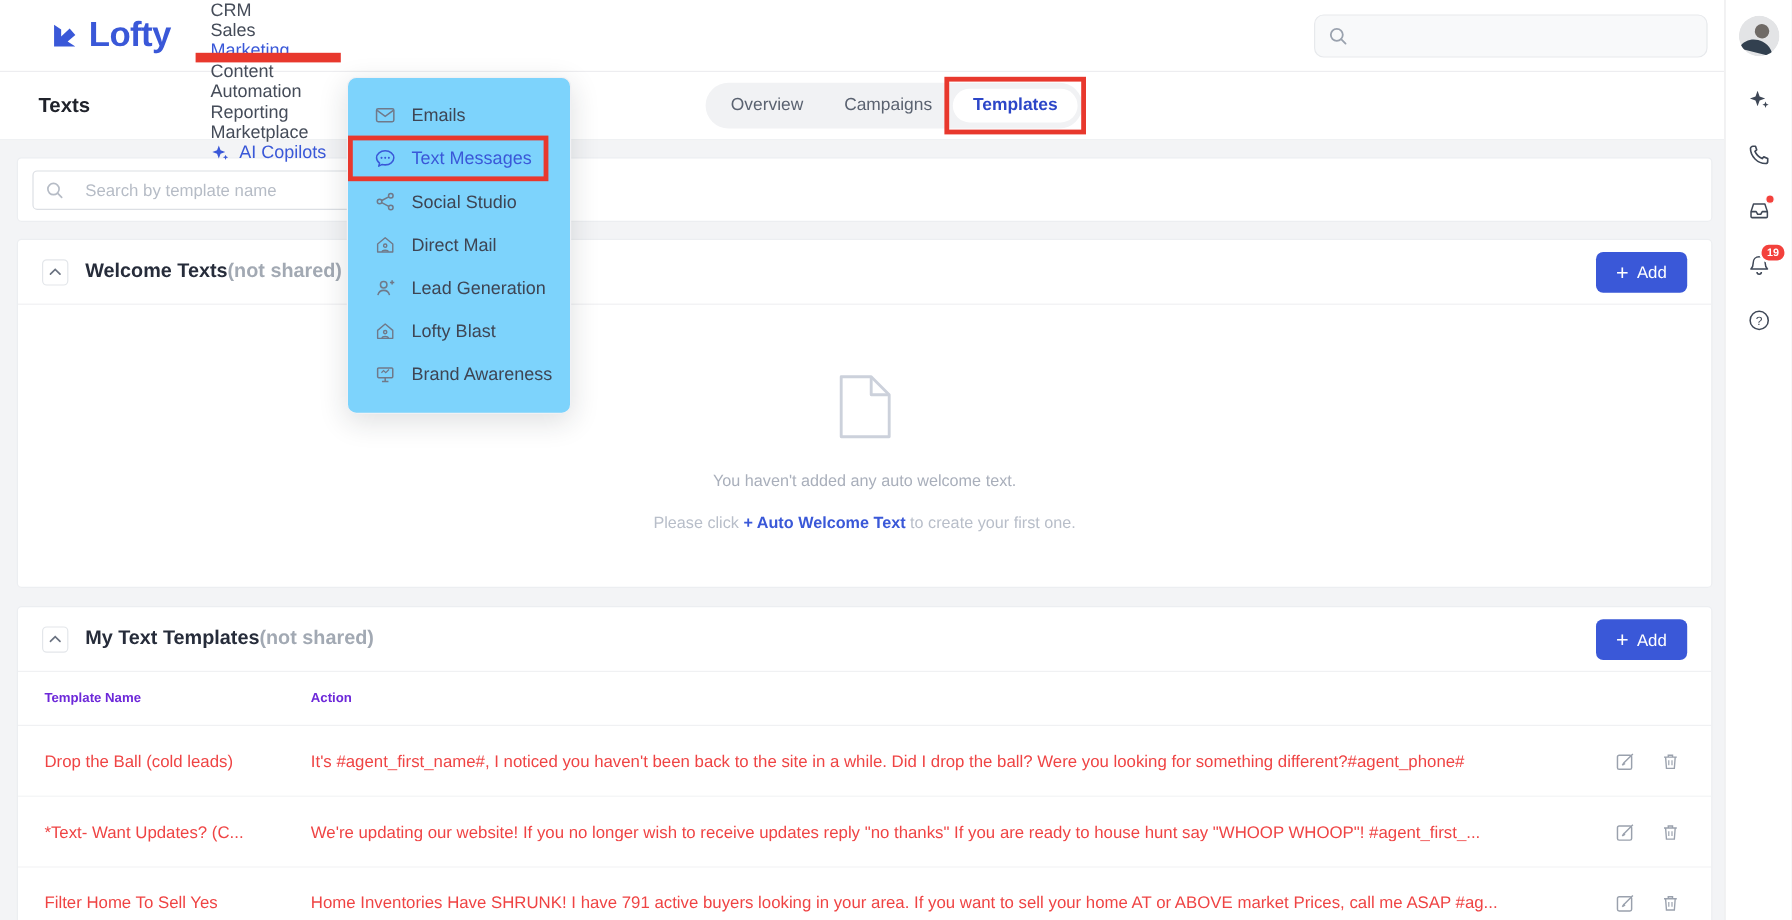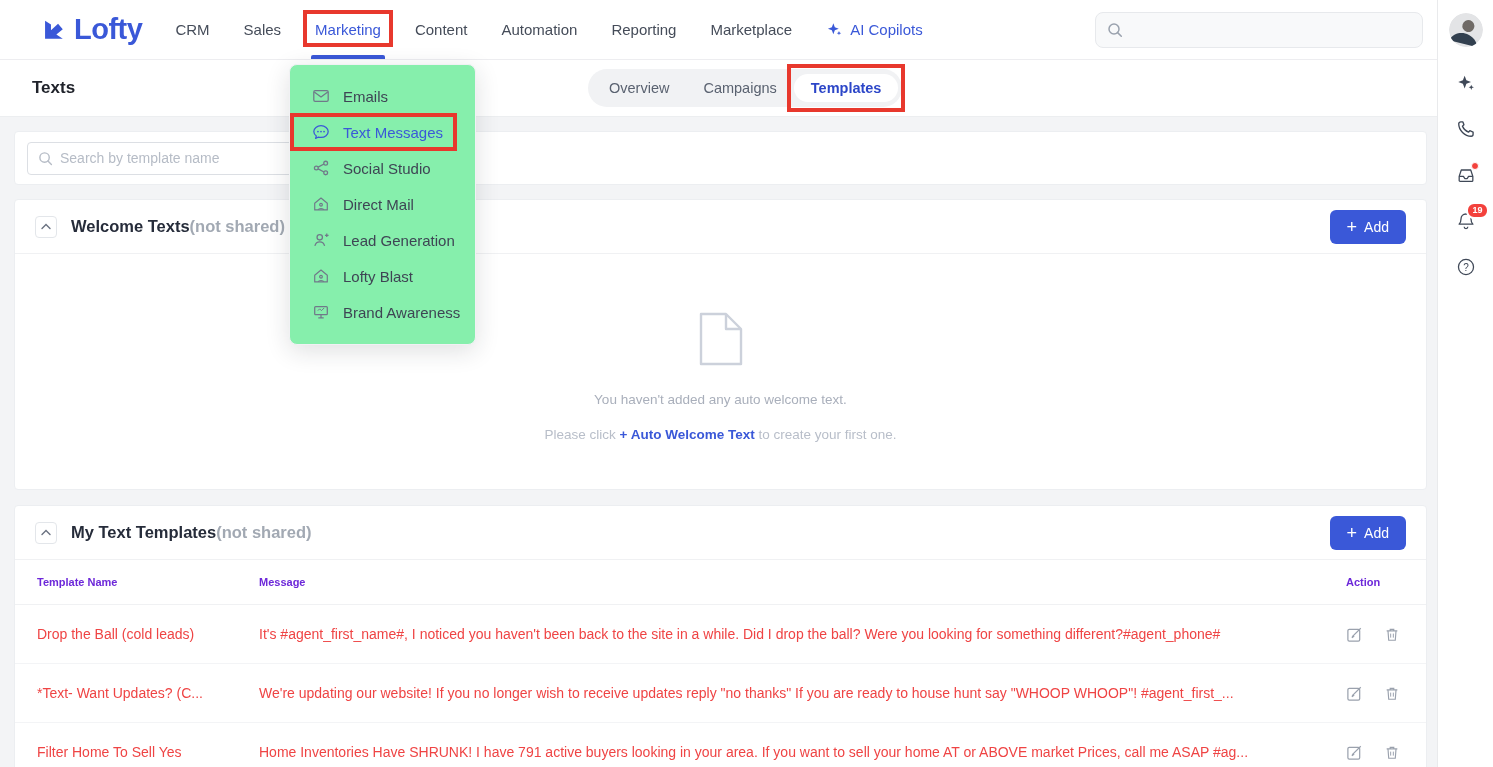--- a/index.html
+++ b/index.html
@@ -13,21 +13,21 @@
   svg { display:block; }
 
   
   .topnav {
     position:absolute; left:0; top:0; width:1437px; height:60px;
     background:#fff; border-bottom:1px solid #ededf0;
     display:flex; align-items:center; z-index:10;
   }
   .logo { display:flex; align-items:center; gap:7px; margin-left:40px; margin-right:16px; cursor:pointer; }
   .logo-text { font-size:29px; font-weight:800; color:#3a58d8; letter-spacing:-0.5px; }
-  .nav-items { display:flex; align-items:stretch; height:100%; }
+  .nav-items { display:flex; align-items:stretch; height:100%;flex-direction:column; }
   .nav-item {
     position:relative; display:flex; align-items:center;
     padding:0 17px; font-size:15px; color:#454c59; cursor:pointer; white-space:nowrap;
   }
   .nav-item.active { color:#3a58d8; }
   .nav-underline { position:absolute; left:13px; right:13px; bottom:0; height:4px; background:#3a58d8; border-radius:2px 2px 0 0; }
   .annot { position:absolute; border:4px solid #e8382d; pointer-events:none; z-index:50; }
   .nav-item .annot { left:5px; right:5px; top:10px; bottom:12px; }
   .nav-ai { display:flex; align-items:center; gap:7px; color:#3a58d8; font-size:15px; padding:0 17px; cursor:pointer; }
   .topnav-search {
@@ -67,21 +67,21 @@
     position:absolute; top:-9px; right:-13px; background:#f3413c; color:#fff;
     font-size:9px; line-height:11px; padding:1px 4px; border-radius:8px; border:2px solid #fff; font-weight:700;
   }
   .rail-dot { position:absolute; top:-3px; right:-3px; width:8px; height:8px; border-radius:50%; background:#f3413c; border:1.5px solid #fff; }
 
   
   .card { position:absolute; left:14px; width:1413px; background:#fff; border:1px solid #eceef1; border-radius:4px; }
   .search-card { top:131px; height:54px; display:flex; align-items:center; padding:0 12px; }
   .tpl-search {
     width:300px; height:33px; border:1px solid #dcdfe4; border-radius:4px;
-    display:flex; align-items:center; gap:7px; padding:0 10px; color:#b6bcc6; background:#fff;
+    display:flex; align-items:center; gap:18px; padding:0 10px; color:#b6bcc6; background:#fff;
   }
   .tpl-search input { border:none; outline:none; flex:1; font-size:14px; color:#3b4250; background:transparent; font-family:inherit; }
   .tpl-search input::placeholder, .topnav-search input::placeholder { color:#b6bcc6; opacity:1; }
 
   .welcome-card { top:199px; height:291px; }
   .templates-card { top:505px; height:340px; }
 
   .card-header { display:flex; align-items:center; height:54px; padding:0 20px; border-bottom:1px solid #f0f1f3; }
   .collapse-btn {
     width:22px; height:22px; border:1px solid #e3e6ea; border-radius:4px; background:#fff;
@@ -110,21 +110,21 @@
   }
   .tbl-head { height:45px; font-size:11px; font-weight:700; color:#6d28d9; border-bottom:1px solid #f0f1f3; }
   .tbl-data { height:59px; font-size:14px; color:#ef4444; border-bottom:1px solid #f3f4f6; }
   .cell-msg { white-space:nowrap; overflow:hidden; padding-right:30px; }
   .cell-actions { display:flex; align-items:center; gap:21px; color:#9aa1ad; }
   .cell-actions span { cursor:pointer; }
 
   
   .dropdown {
     position:absolute; left:289px; top:64px; width:187px; z-index:40;
-    background:#86efac; border:1px solid #f1f1f4; border-radius:8px;
+    background:#7dd3fc; border:1px solid #f1f1f4; border-radius:8px;
     box-shadow:0 6px 24px rgba(31,35,41,.14); padding:13px 0 14px;
   }
   .menu-item {
     position:relative; height:36px; display:flex; align-items:center; gap:13px;
     padding-left:22px; font-size:15px; color:#3e4554; cursor:pointer;
   }
   .menu-item .mi-icon { color:#707989; display:flex; }
   .menu-item.active { color:#3a58d8; }
   .menu-item.active .mi-icon { color:#3a58d8; }
   .menu-item .annot { left:0; top:-1px; width:167px; height:38px; }
@@ -250,21 +250,20 @@
       <span>My Text Templates</span><span class="muted">(not shared)</span>
     </span>
     <button class="add-btn">
       <span class="add-plus">+</span>
       <span>Add</span>
     </button>
   </div>
 
   <div class="tbl-row tbl-head">
     <div>Template Name</div>
-    <div>Message</div>
     <div>Action</div>
   </div>
 
   <div class="tbl-row tbl-data">
     <div>Drop the Ball (cold leads)</div>
     <div class="cell-msg">It's #agent_first_name#, I noticed you haven't been back to the site in a while. Did I drop the ball? Were you looking for something different?#agent_phone#</div>
     <div class="cell-actions">
       <span>
           <svg width="17" height="17" viewBox="0 0 18 18">
             <rect x="2" y="3.5" width="12.5" height="12.5" rx="1.5" fill="none" stroke="currentColor" stroke-width="1.3"></rect>

